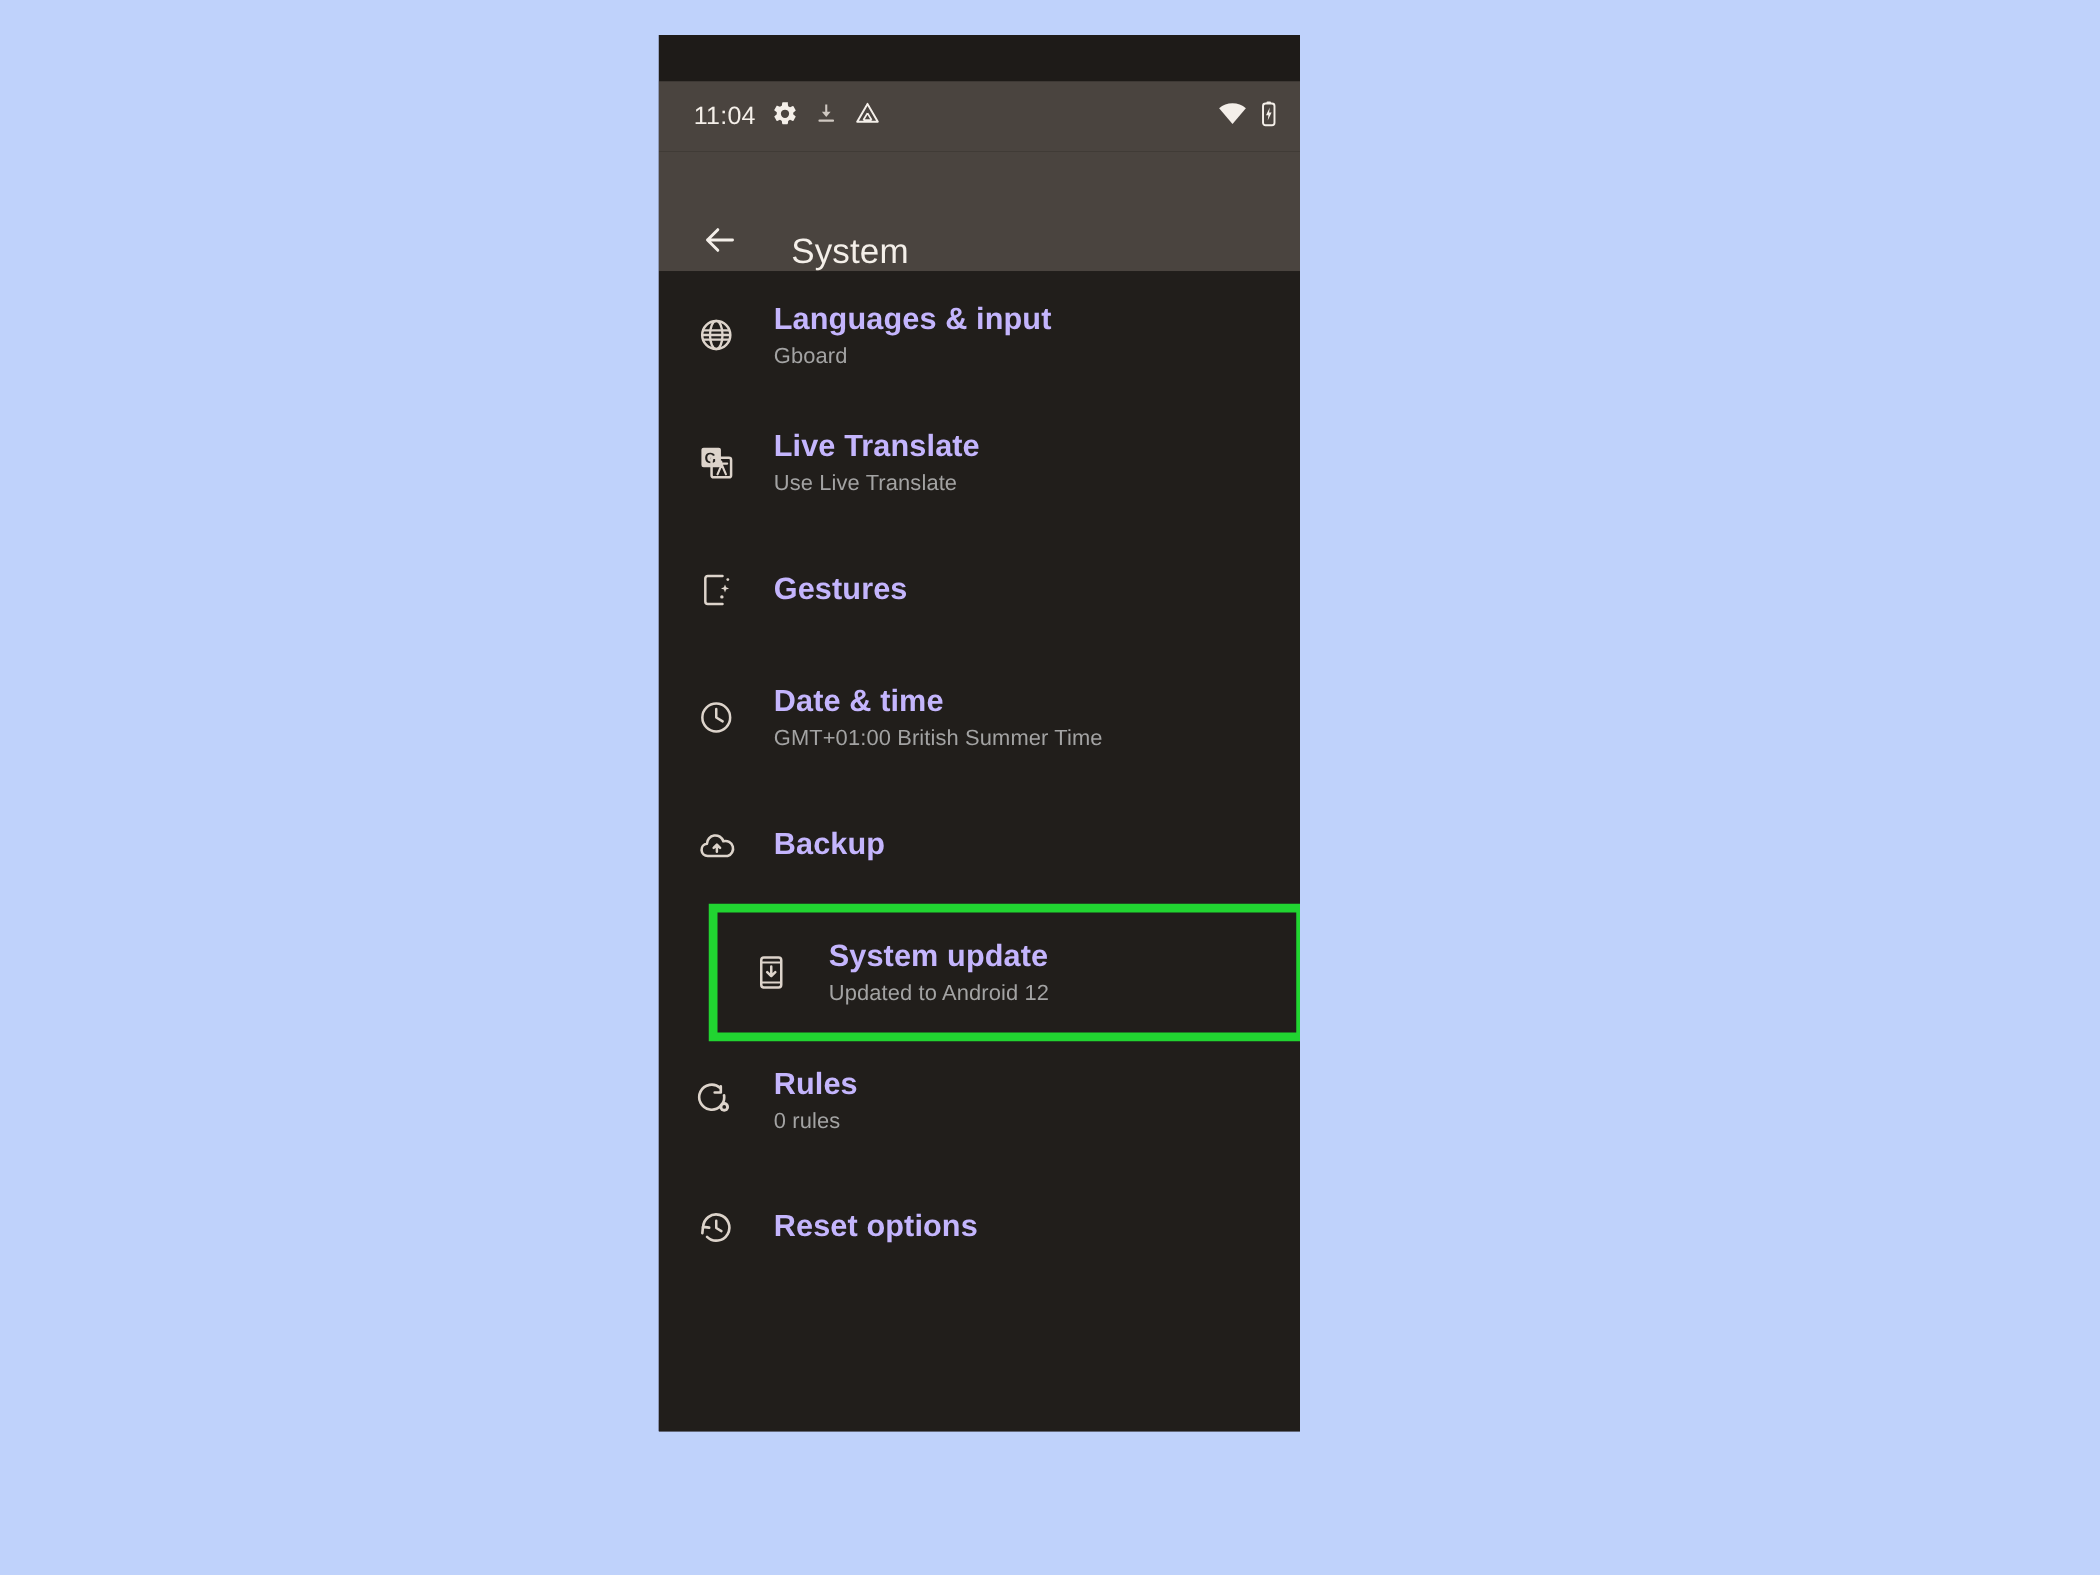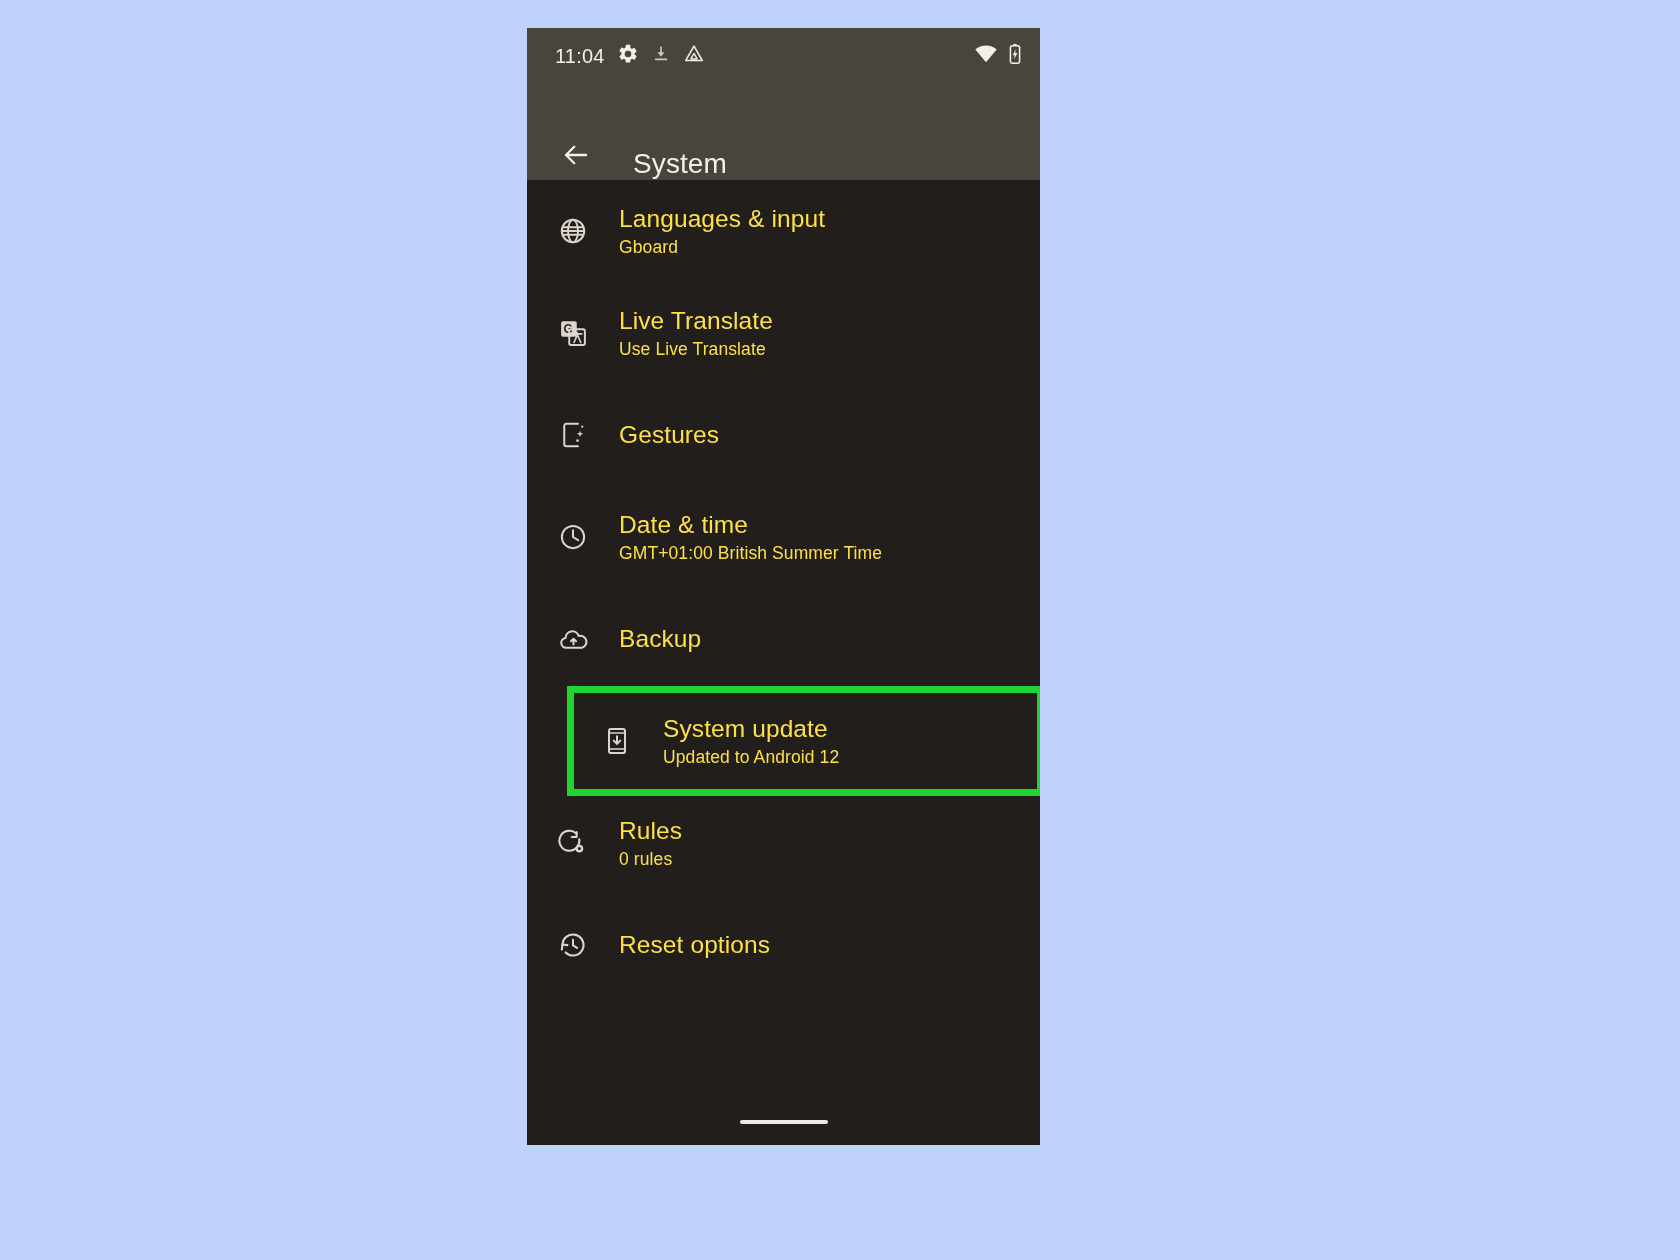--- a/index.html
+++ b/index.html
@@ -28,20 +28,21 @@
   }
 
   
   .status-bar {
     position: relative;
     height: 56px;
     background: #4a443f;
     display: flex;
     align-items: center;
     padding: 0 18px 0 28px;
+    margin-top: 37px;
   }
   .status-left {
     display: flex;
     align-items: center;
     gap: 12px;
   }
   .status-clock {
     color: #f4efe9;
     font-size: 20px;
     font-weight: 500;
@@ -103,29 +104,29 @@
     justify-content: center;
   }
   .row .text-cell {
     display: flex;
     flex-direction: column;
     justify-content: center;
     gap: 5px;
     min-width: 0;
   }
   .row-title {
-    color: #fde047;
+    color: #c4b5fd;
     font-size: 24.5px;
-    font-weight: 400;
+    font-weight: 700;
     line-height: 1.12;
     letter-spacing: 0.1px;
     white-space: nowrap;
   }
   .row-sub {
-    color: #fde047;
+    color: #a3a3a3;
     font-size: 17.5px;
     font-weight: 400;
     line-height: 1.15;
     letter-spacing: 0.1px;
     white-space: nowrap;
   }
   .row.no-sub { }
 
   
   .row.highlight {

